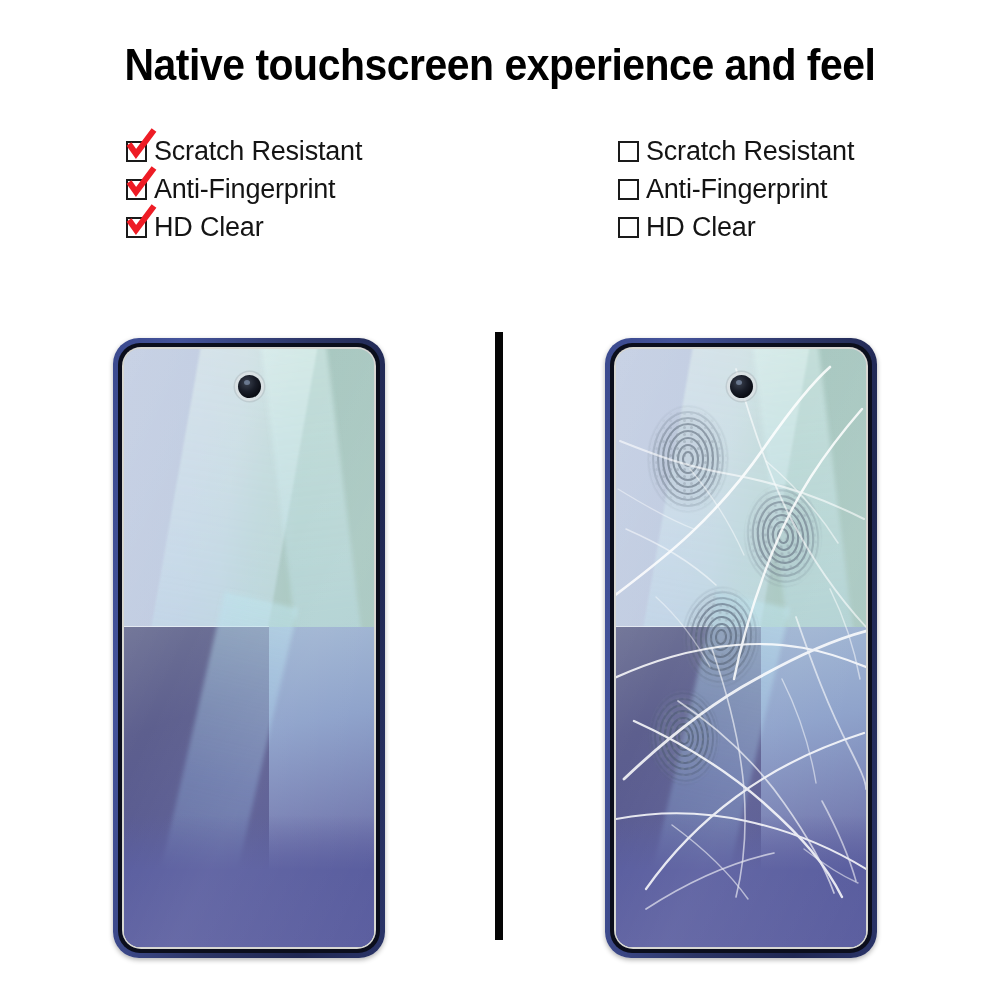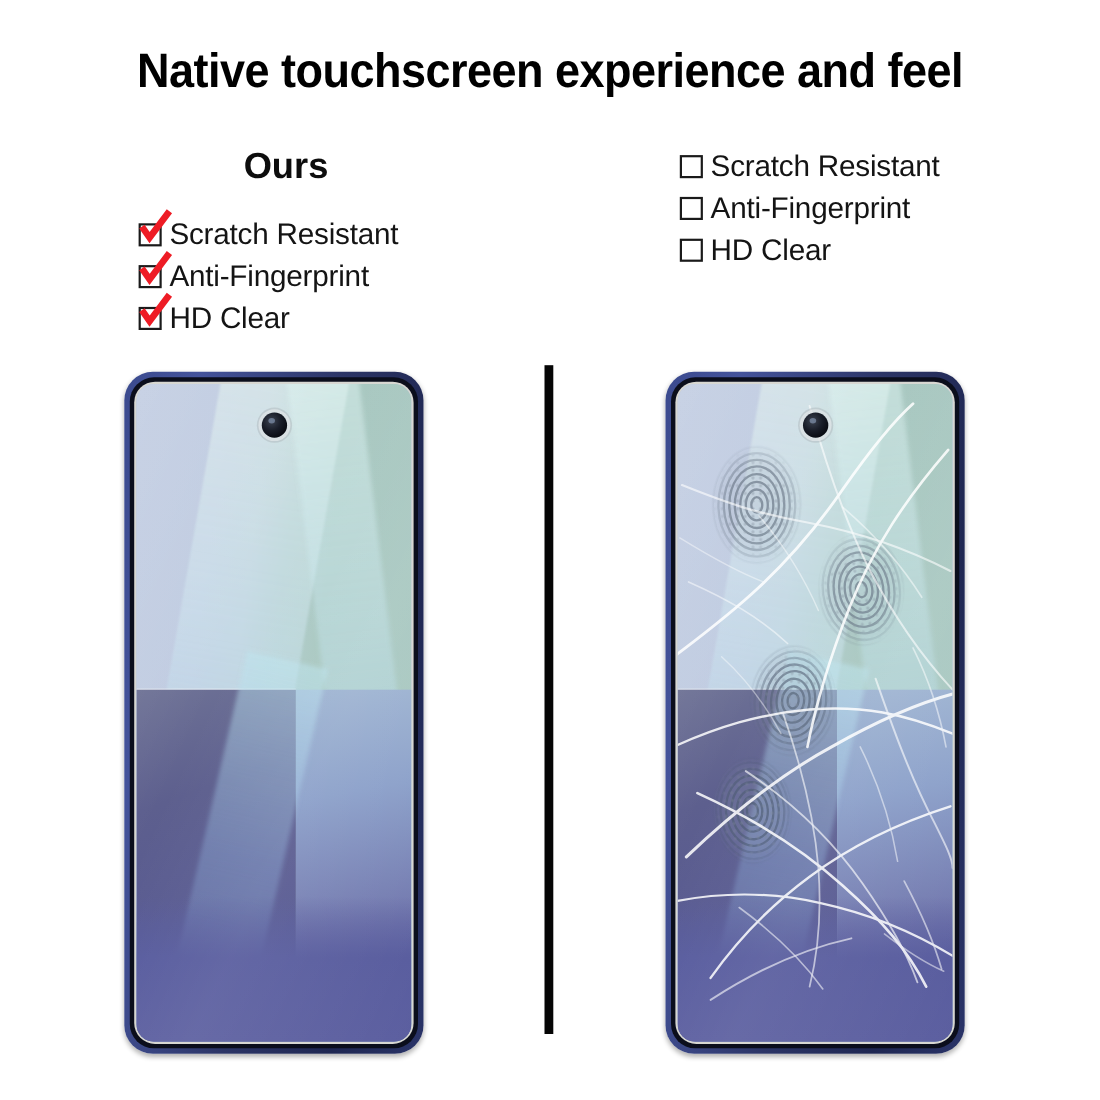--- a/index.html
+++ b/index.html
@@ -227,21 +227,20 @@
     pointer-events: none;
   }
   .damage svg { display: block; width: 100%; height: 100%; }
 </style>
 </head>
 <body>
 
 <div class="page-title">Native touchscreen experience and feel</div>
 
 <div class="col col-ours">
-  <div class="col-head">Ours</div>
 
   <ul class="feature-list">
 
     <li class="feature-row">
       <span class="checkbox">
         <svg class="checkmark" viewBox="0 0 30 32">
           <path d="M2 16 L9 26 L27 2" fill="none" stroke="#ee1c25" stroke-width="6" stroke-linecap="butt" stroke-linejoin="miter"></path>
         </svg>
       </span>
       <span class="feature-label">Scratch Resistant</span>

